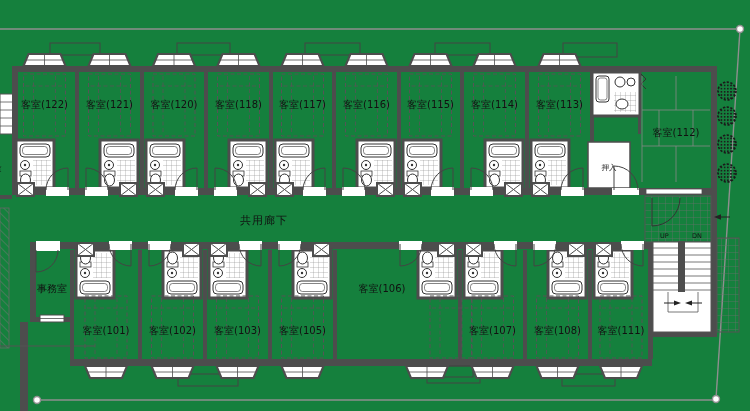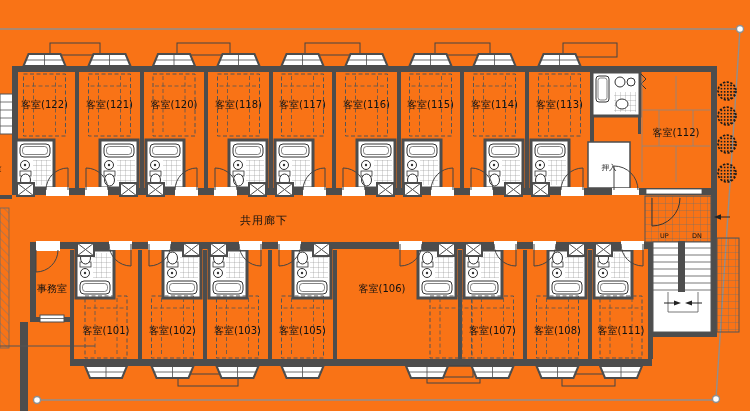--- a/index.html
+++ b/index.html
@@ -1,16 +1,16 @@
 <!DOCTYPE html>
 <html><head>
 <meta charset="utf-8">
 <style>
   html,body{margin:0;padding:0;background:#ffffff;}
-  .stage{position:relative;width:750px;height:411px;background:#f97316;overflow:hidden;}
+  .stage{position:relative;width:750px;height:411px;background:#15803d;overflow:hidden;}
   svg{display:block;}
   text{font-family:"DejaVu Sans",sans-serif;fill:#111;}
   .rl{font-size:10px;text-anchor:middle;}
   .corr{font-size:11px;text-anchor:middle;letter-spacing:1px;}
   .off{font-size:10px;text-anchor:middle;}
   .sm{font-size:7.5px;text-anchor:middle;}
   .tiny{font-size:6.5px;}
 </style>
 </head>
 <body>

